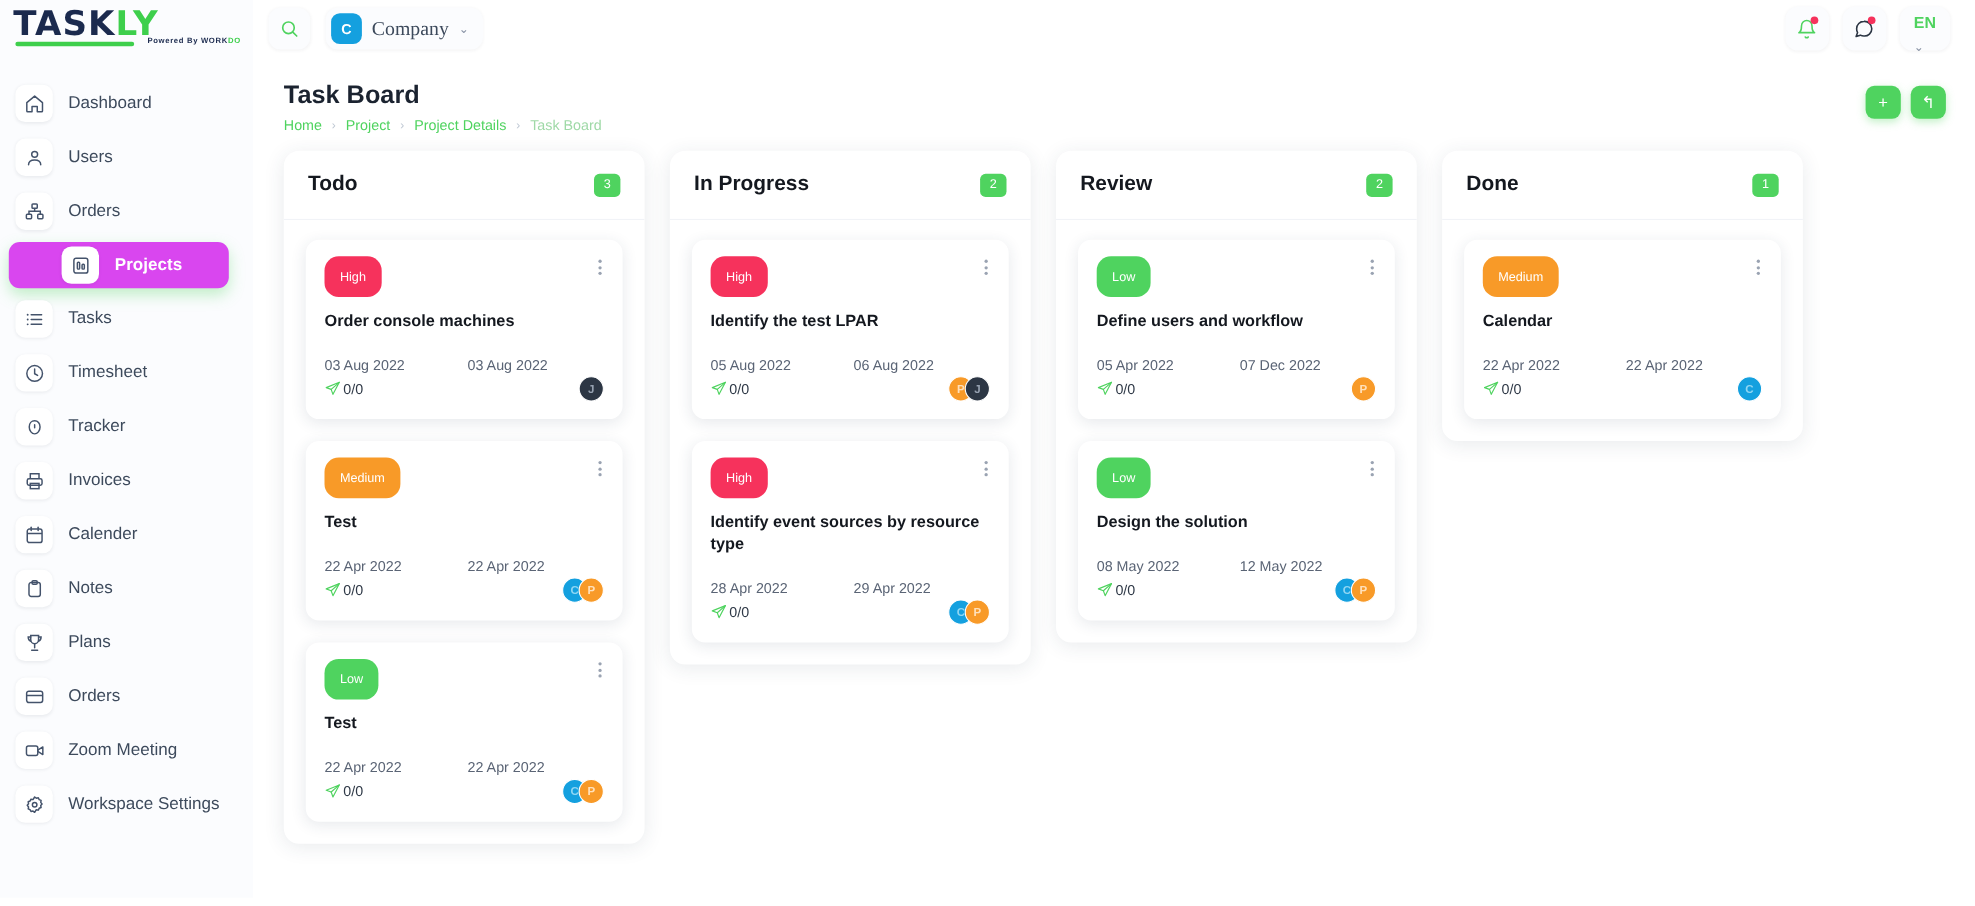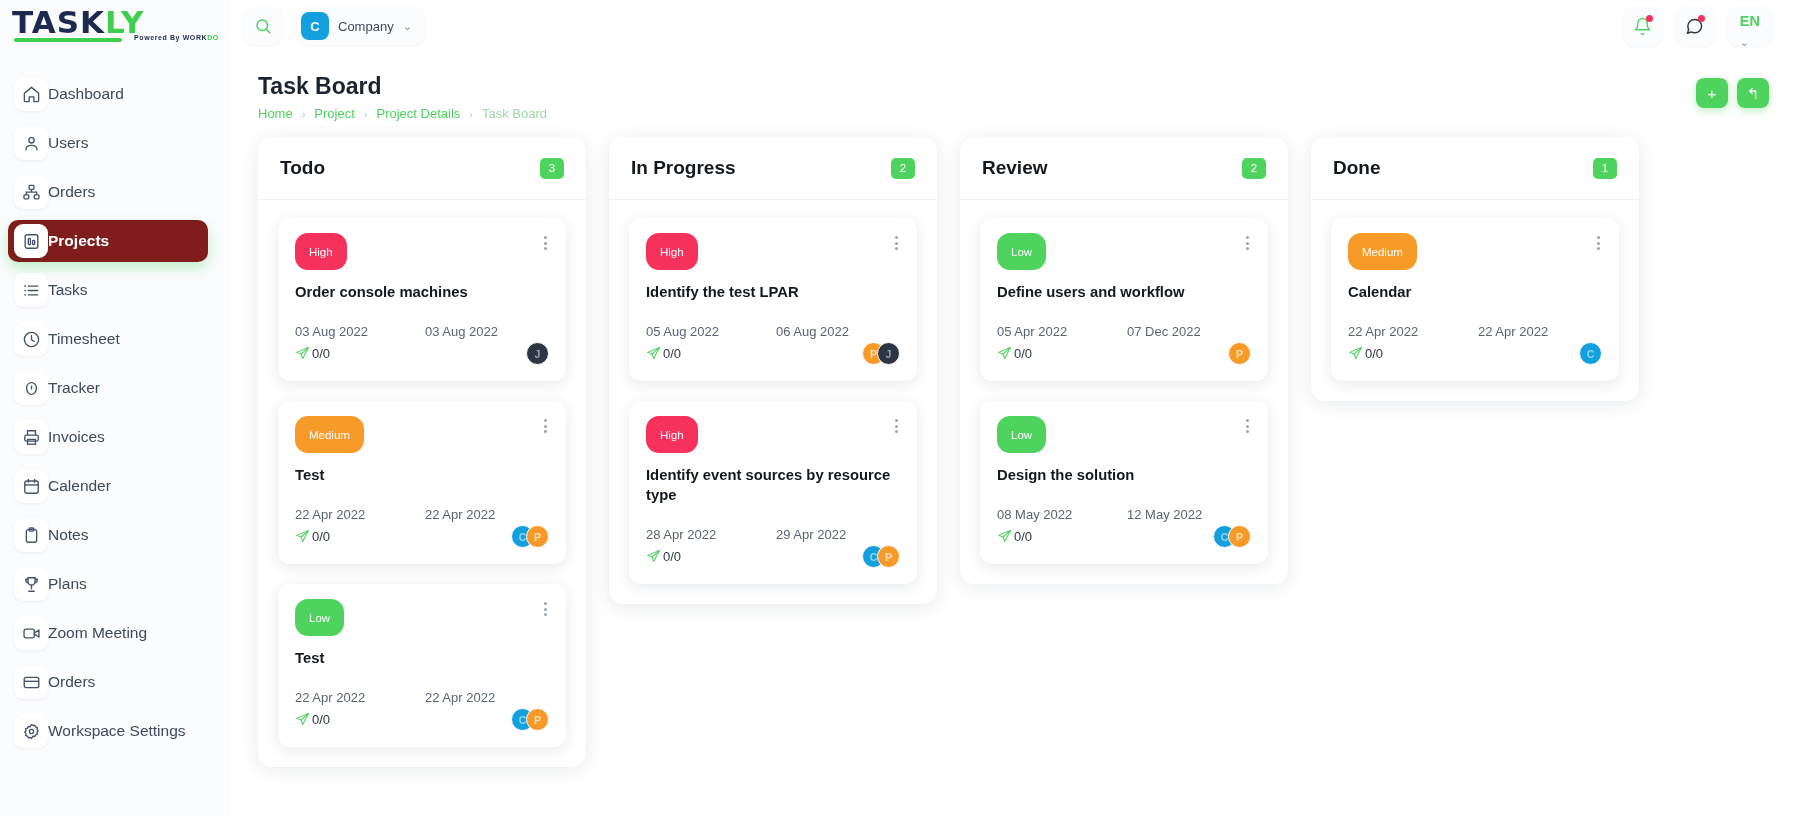--- a/index.html
+++ b/index.html
@@ -35,38 +35,39 @@
   .logo-sub {
     position: absolute; left: 122px; top: 28px;
     font-size: 7px; font-weight: 700; letter-spacing: .6px; color: #1b2a4e;
     white-space: nowrap;
   }
   .logo-sub .wd { color: #1b2a4e; }
   .logo-sub .do { color: #3ecf4c; }
 
   .nav { margin-top: 18px; display: flex; flex-direction: column; gap: 1px; }
   .nav-item {
-    display: flex; align-items: center; 
+    display: flex; align-items: center; gap: 14px;
     height: 42px; margin: 3px 22px 3px 8px;
     padding-left: 6px;
     border-radius: 10px;
     cursor: pointer;
     color: #3d4a5c;
     font-size: 15.5px;
   }
   .nav-item .ico-box {
     width: 34px; height: 34px; border-radius: 9px;
     background: #ffffff;
     display: flex; align-items: center; justify-content: center;
     box-shadow: 0 1px 3px rgba(30,40,60,.07);
     flex: 0 0 34px;
   }
   .nav-item.active {
-    background: #7f1d1d;
+    background: #d946ef;
     box-shadow: 0 6px 14px rgba(79,211,95,.35);
+    justify-content: center;
   }
   .nav-item.active .label { color: #ffffff; font-weight: 700; }
   .nav-item .label { white-space: nowrap; }
   .nav-item svg { width: 19px; height: 19px; stroke: #44536b; fill: none; stroke-width: 1.7; }
 
   
   .main { flex: 1; height: 824px; position: relative; background: #ffffff; }
 
   .topbar {
     height: 52px; display: flex; align-items: center;
@@ -80,21 +81,21 @@
   .company-pill {
     margin-left: 14px; height: 38px; border-radius: 11px; background: #fbfcfe;
     display: flex; align-items: center; gap: 9px; padding: 0 13px 0 5px; cursor: pointer;
     box-shadow: 0 1px 3px rgba(30,40,60,.05);
   }
   .company-avatar {
     width: 28px; height: 28px; border-radius: 8px; background: #14a0df;
     color: #fff; font-size: 13px; font-weight: 700;
     display: flex; align-items: center; justify-content: center;
   }
-  .company-name { font-size: 13px; color: #3d4a5c; }
+  .company-name { font-size: 18px; color: #3d4a5c; font-family: Liberation Serif, serif; }
   .chev { font-size: 11px; color: #8a94a6; }
 
   .topbar-right { margin-left: auto; display: flex; align-items: center; gap: 12px; }
   .icon-pill {
     width: 40px; height: 40px; border-radius: 12px; background: #fbfcfe;
     display: flex; align-items: center; justify-content: center; position: relative;
     cursor: pointer; box-shadow: 0 1px 3px rgba(30,40,60,.05);
   }
   .dot-red {
     position: absolute; top: 9px; right: 10px;
@@ -312,34 +313,34 @@
               <path d="M7.5 5.2H4.6c0 3 1.4 4.4 3 4.8M16.5 5.2h2.9c0 3-1.4 4.4-3 4.8" stroke-linecap="round"></path>
               <line x1="12" y1="13" x2="12" y2="17.5" stroke-linecap="round"></line>
               <line x1="8.6" y1="20.5" x2="15.4" y2="20.5" stroke-linecap="round"></line>
             </svg>
           </span>
           <span class="label">Plans</span>
         </div>
         <div class="nav-item">
           <span class="ico-box">
             <svg viewBox="0 0 24 24">
+              <rect x="2.8" y="5.5" width="18.4" height="13" rx="2.5"></rect>
+              <line x1="2.8" y1="10.5" x2="21.2" y2="10.5"></line>
+            </svg>
+          </span>
+          <span class="label">Orders</span>
+        </div>
+        <div class="nav-item">
+          <span class="ico-box">
+            <svg viewBox="0 0 24 24">
               <rect x="2.6" y="6.5" width="13" height="11" rx="2.2"></rect>
               <path d="M15.6 11.2 21.4 7.6v8.8l-5.8-3.6z" stroke-linejoin="round"></path>
             </svg>
           </span>
           <span class="label">Zoom Meeting</span>
-        </div>
-        <div class="nav-item">
-          <span class="ico-box">
-            <svg viewBox="0 0 24 24">
-              <rect x="2.8" y="5.5" width="18.4" height="13" rx="2.5"></rect>
-              <line x1="2.8" y1="10.5" x2="21.2" y2="10.5"></line>
-            </svg>
-          </span>
-          <span class="label">Orders</span>
         </div>
         <div class="nav-item">
           <span class="ico-box">
             <svg viewBox="0 0 24 24">
               <path d="M12 3.2l1.9 1.4 2.3-.5 1 2.1 2.2.9-.4 2.3 1.5 1.8-1.5 1.8.4 2.3-2.2.9-1 2.1-2.3-.5L12 20.8l-1.9-1.4-2.3.5-1-2.1-2.2-.9.4-2.3L3.5 12.8 5 11l-.4-2.3 2.2-.9 1-2.1 2.3.5z" stroke-linejoin="round"></path>
               <circle cx="12" cy="12" r="2.6"></circle>
             </svg>
           </span>
           <span class="label">Workspace Settings</span>
         </div>

